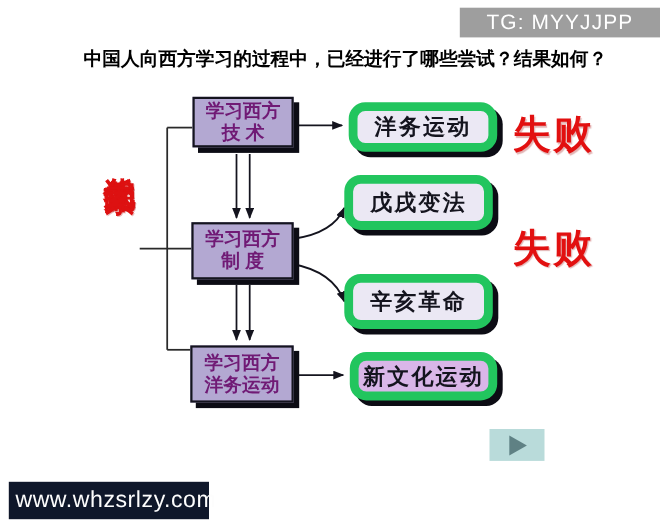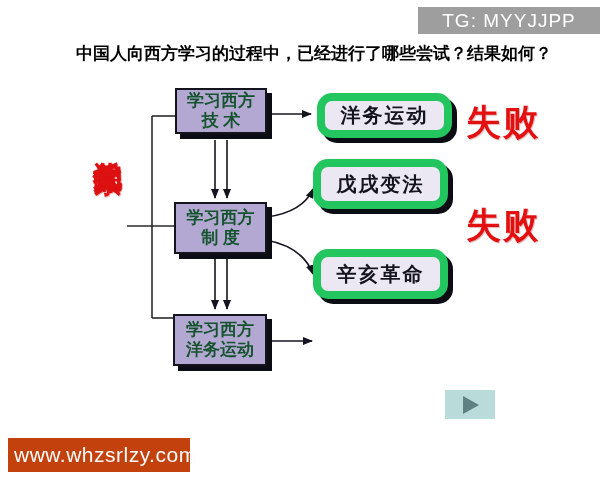--- a/index.html
+++ b/index.html
@@ -25,21 +25,21 @@
     font-size:29px;line-height:40px;font-weight:bold;color:#dd1111;
     letter-spacing:1px;text-shadow:1px 1px 0 rgba(180,0,0,.25);
   }
   
   .connectors{position:absolute;left:0;top:0;width:600px;height:480px;}
   
   .lbox{
     position:absolute;box-sizing:border-box;border:2px solid #14141e;
     background:#b3a8d2;box-shadow:5px 5px 0 0 #0c0c14;
     display:flex;flex-direction:column;align-items:center;justify-content:center;
-    font-weight:bold;color:#14532d;font-size:17px;line-height:20px;text-align:center;
+    font-weight:bold;color:#701a75;font-size:17px;line-height:20px;text-align:center;
   }
   .lbox1{left:175px;top:88px;width:92px;height:46px;}
   .lbox2{left:174px;top:202px;width:93px;height:52px;}
   .lbox3{left:173px;top:314px;width:94px;height:52px;}
   
   .rbox{
     position:absolute;box-sizing:border-box;border:8px solid #22c55e;border-radius:15px;
     background:#ebe8f4;box-shadow:5px 5px 0 0 #0c0c14;
     display:flex;align-items:center;justify-content:center;
     font-weight:bold;color:#14141e;font-size:20px;letter-spacing:2px;white-space:nowrap;
@@ -126,23 +126,24 @@
     <span>制 度</span>
   </div>
   <div class="lbox lbox3" style="background: rgb(179, 168, 210);">
     <span>学习西方</span>
     <span>洋务运动</span>
   </div>
 
   <div class="rbox rbox1" style="background: rgb(235, 232, 244);">洋务运动</div>
   <div class="rbox rbox3" style="background: rgb(235, 232, 244);">辛亥革命</div>
   <div class="rbox rbox2" style="background: rgb(235, 232, 244);">戊戌变法</div>
+  <div class="rbox rbox4" style="background: rgb(217, 182, 232);">新文化运动</div>
 
   <div class="fail fail1" style="color: rgb(226, 16, 16);">失败</div>
   <div class="fail fail2" style="color: rgb(226, 16, 16);">失败</div>
 
   <div class="play-btn" style="background: rgb(185, 219, 218);">
     <div class="play-tri"></div>
   </div>
 
-  <div class="watermark" style="background: #c2410c;">www.whzsrlzy.com</div>
+  <div class="watermark" style="background: #0f172a;">www.whzsrlzy.com</div>
 
 </div>
 
 </body></html>

